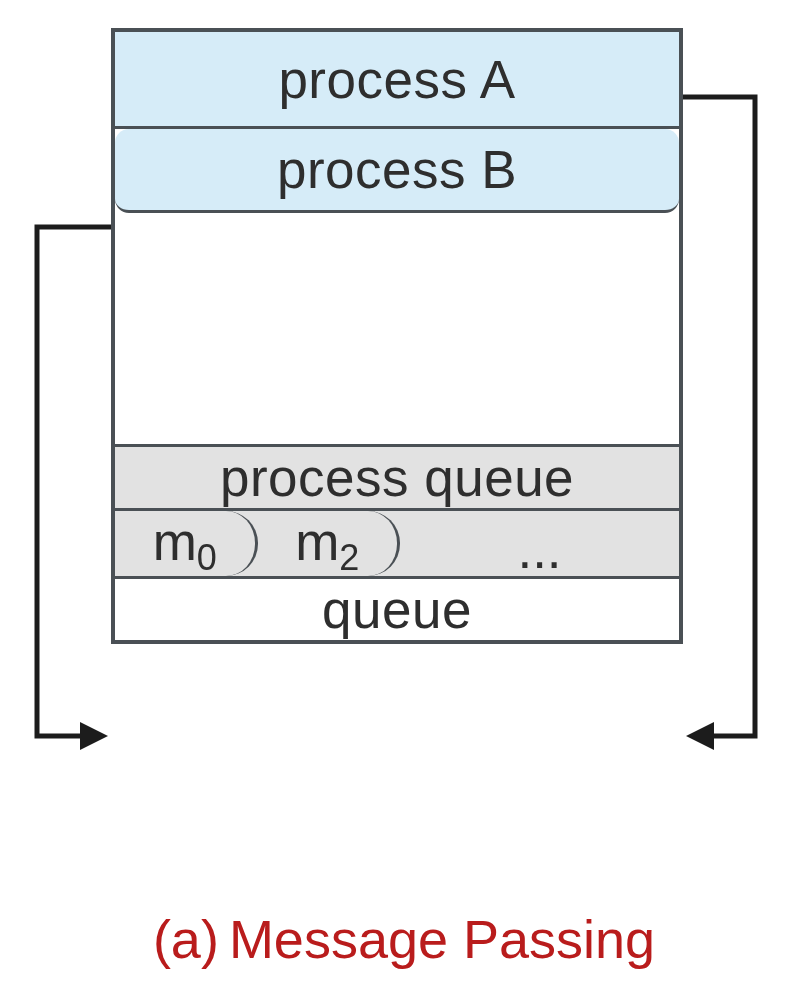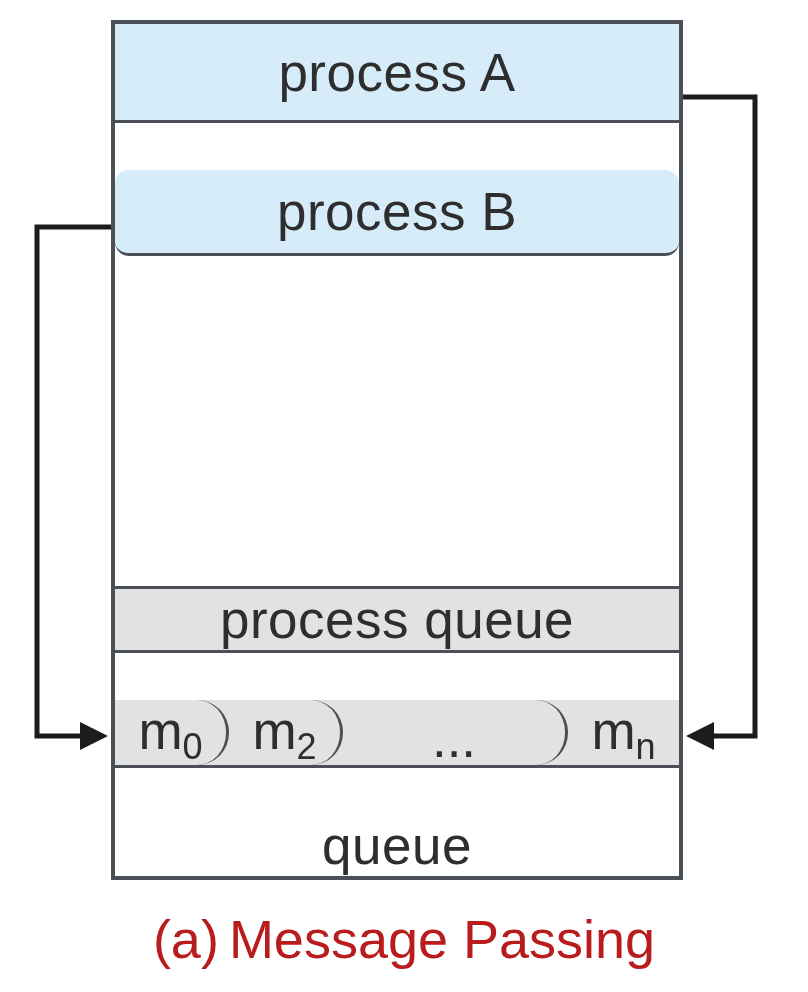--- a/index.html
+++ b/index.html
@@ -29,27 +29,26 @@
   }
   .arrows-layer polyline {
     fill: none;
     stroke: var(--arrow);
     stroke-width: 5;
   }
   .arrows-layer polygon { fill: var(--arrow); }
 
   .mainbox {
     position: absolute;
-    left: 111px; top: 20px;
-    width: 572px; height: 860px;
+    left: 111px; top: 28px;
+    width: 572px; height: 616px;
     border: 4px solid var(--box-border);
     background: #fff;
     display: flex;
     flex-direction: column;
-    gap: 47px;
   }
   .row {
     display: flex;
     align-items: center;
     justify-content: center;
     font-size: 53px;
     letter-spacing: 0.5px;
   }
   .row-process-a {
     height: 136px;
@@ -141,23 +140,20 @@
     <div class="cells-row">
       <div class="cell">
         <span><span>m</span><span class="sub">0</span></span>
       </div>
       <div class="cell">
         <span><span>m</span><span class="sub">2</span></span>
       </div>
       <div class="cell wide">
         <span class="ellipsis">...</span>
       </div>
-      <div class="cell">
-        <span><span>m</span><span class="sub">n</span></span>
-      </div>
     </div>
 
     <div class="row row-kernel">
       <span>queue</span>
     </div>
 
   </div>
 
   <div class="figure-caption">
     <span>(a)</span><span class="caption-title">Message Passing</span>

